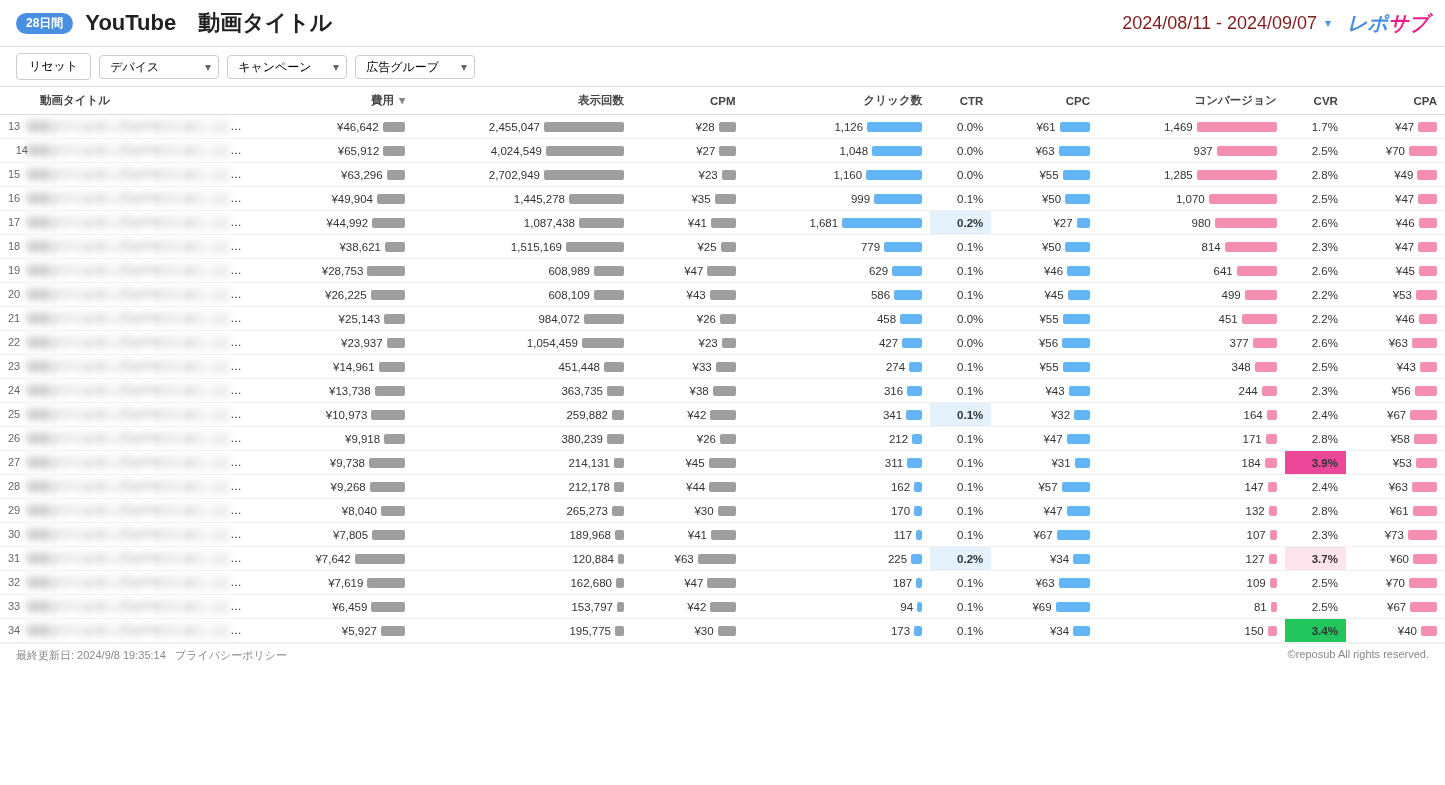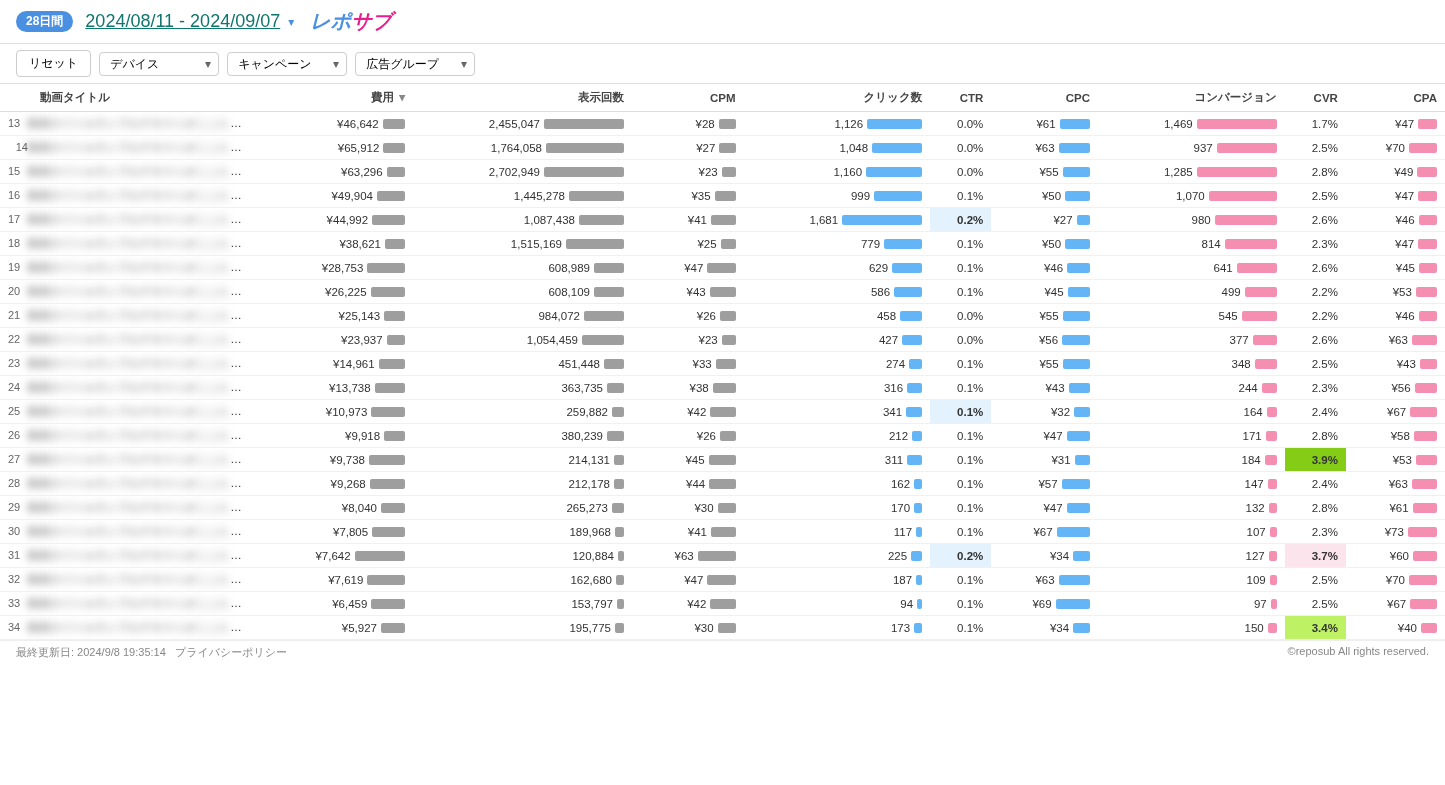--- a/index.html
+++ b/index.html
@@ -32,23 +32,22 @@
 
     .page-title {
       font-size: 22px;
       font-weight: 600;
       color: #222;
       margin-right: auto;
     }
 
     .date-range {
       font-size: 18px;
-      color: #0f766e;
+      color: #7f1d1d;
       margin-right: 8px;
-      text-decoration: underline;
     }
 
     .date-dropdown-icon {
       color: #4a90e2;
       margin-right: 16px;
     }
 
     .logo-reposub {
       font-size: 20px;
       font-weight: bold;
@@ -195,20 +194,21 @@
       text-decoration: none;
     }
 
     .sort-icon { color: #888; margin-left: 2px; }
   </style>
 </head>
 <body>
 
 <div class="header-row">
   <span class="badge-28">28日間</span>
+  <span class="page-title">YouTube　動画タイトル</span>
   <span class="date-range">2024/08/11 - 2024/09/07</span>
   <span class="date-dropdown-icon">▾</span>
   <span class="logo-reposub">
     <span class="repo">レポ</span>サブ
   </span>
 </div>
 
 <div class="filter-row">
   <button class="reset-btn">リセット</button>
   <div class="select-wrapper">
@@ -303,21 +303,21 @@
         <tr>
           <td style="text-align: right; max-width: 260px; overflow: hidden; text-overflow: ellipsis;"><span class="row-num">14</span><span class="blurred" style="font-size: 11px; color: rgb(85, 85, 85);">動画タイトルサンプルテキストがここに表示されます</span></td>
           <td>
             <div class="bar-cell">
               <span>¥65,912</span>
               <span class="bar bar-gray" style="width: 21.6px;"></span>
             </div>
           </td>
           <td>
             <div class="bar-cell">
-              <span>1,764,058</span>
+              <span>4,024,549</span>
               <span class="bar bar-gray" style="width: 78px;"></span>
             </div>
           </td>
           <td>
             <div class="bar-cell">
               <span>¥27</span>
               <span class="bar bar-gray" style="width: 16.2px;"></span>
             </div>
           </td>
           <td>
@@ -717,21 +717,21 @@
             </div>
           </td>
           <td>
             <div class="bar-cell">
               <span>¥55</span>
               <span class="bar bar-blue" style="width: 27.5px;"></span>
             </div>
           </td>
           <td>
             <div class="bar-cell">
-              <span>545</span>
+              <span>451</span>
               <span class="bar bar-pink" style="width: 35px;"></span>
             </div>
           </td>
           <td>
             <div class="bar-cell">
               <span>2.2%</span>
             </div>
           </td>
           <td>
             <div class="bar-cell">
@@ -1051,21 +1051,21 @@
               <span>¥31</span>
               <span class="bar bar-blue" style="width: 15.5px;"></span>
             </div>
           </td>
           <td>
             <div class="bar-cell">
               <span>184</span>
               <span class="bar bar-pink" style="width: 12px;"></span>
             </div>
           </td>
-          <td style="background: #84cc16; font-weight: bold;">
+          <td style="background: #ec4899; font-weight: bold;">
             <div class="bar-cell">
               <span>3.9%</span>
             </div>
           </td>
           <td>
             <div class="bar-cell">
               <span>¥53</span>
               <span class="bar bar-pink" style="width: 21.2px;"></span>
             </div>
           </td>
@@ -1377,21 +1377,21 @@
             </div>
           </td>
           <td>
             <div class="bar-cell">
               <span>¥69</span>
               <span class="bar bar-blue" style="width: 34.5px;"></span>
             </div>
           </td>
           <td>
             <div class="bar-cell">
-              <span>97</span>
+              <span>81</span>
               <span class="bar bar-pink" style="width: 6px;"></span>
             </div>
           </td>
           <td>
             <div class="bar-cell">
               <span>2.5%</span>
             </div>
           </td>
           <td>
             <div class="bar-cell">
@@ -1436,21 +1436,21 @@
               <span>¥34</span>
               <span class="bar bar-blue" style="width: 17px;"></span>
             </div>
           </td>
           <td>
             <div class="bar-cell">
               <span>150</span>
               <span class="bar bar-pink" style="width: 9px;"></span>
             </div>
           </td>
-          <td style="background: #bef264; font-weight: bold;">
+          <td style="background: #22c55e; font-weight: bold;">
             <div class="bar-cell">
               <span>3.4%</span>
             </div>
           </td>
           <td>
             <div class="bar-cell">
               <span>¥40</span>
               <span class="bar bar-pink" style="width: 16px;"></span>
             </div>
           </td>

